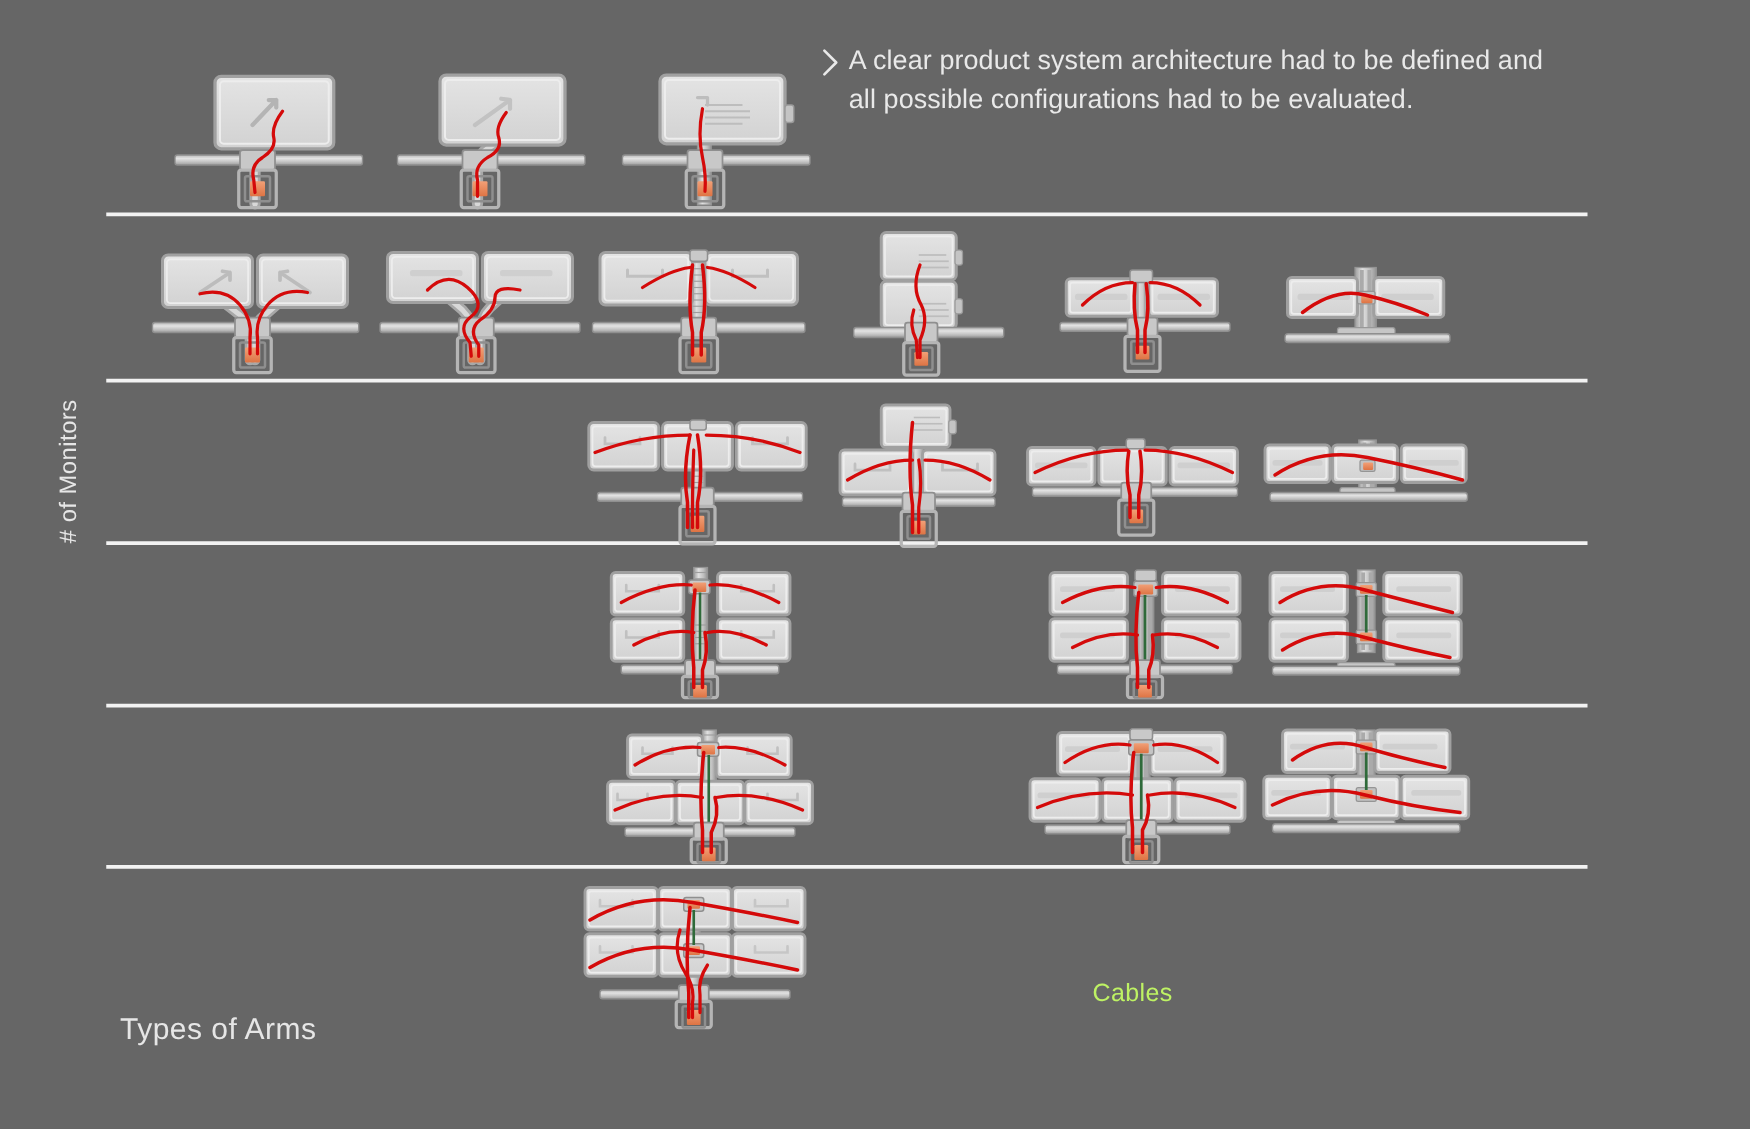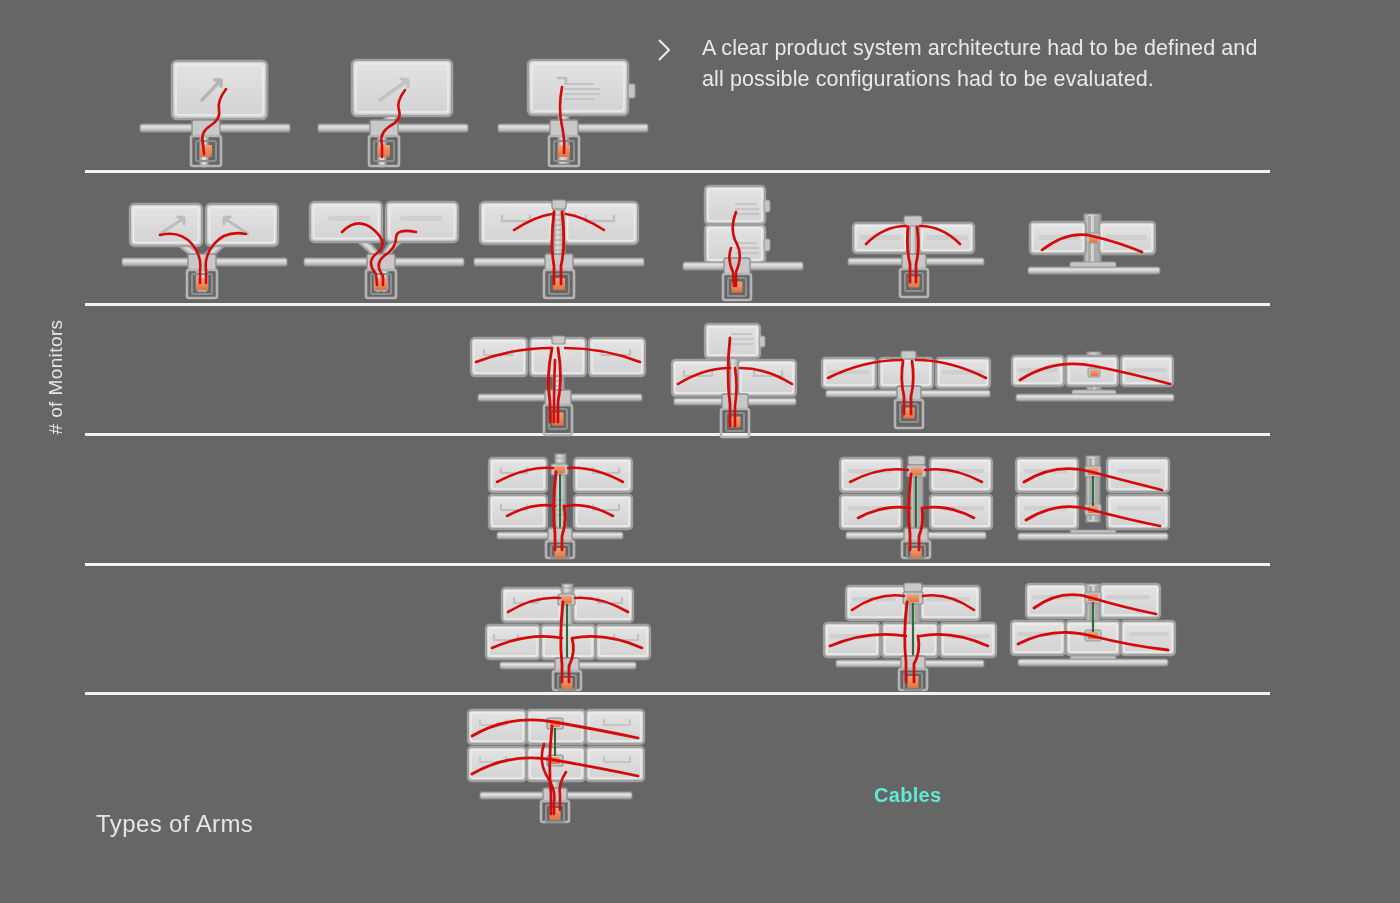--- a/index.html
+++ b/index.html
@@ -9,21 +9,21 @@
     background:#666666;
     font-family:"Liberation Sans", sans-serif;
     position:relative;
     -webkit-font-smoothing:antialiased;
   }
   .stage{position:absolute;inset:0;}
 
   
   #header-callout{
     position:absolute;left:658px;top:33px;width:730px;
-    display:flex;align-items:flex-start;gap:31px;
+    display:flex;align-items:flex-start;gap:8px;
   }
   #header-callout .chev{
     flex:0 0 auto;margin-top:6px;
     width:13px;height:22px;
   }
   #header-callout .chev svg{display:block;}
   #header-callout .htext{
     color:#e9e9e9;font-size:21.5px;line-height:31px;
     font-weight:300;letter-spacing:.1px;white-space:pre-line;
   }
@@ -34,21 +34,21 @@
     text-align:center;
     transform:rotate(-90deg);transform-origin:50% 50%;
     color:#e6e6e6;font-size:19px;font-weight:300;letter-spacing:.4px;
   }
   #x-axis-label{
     position:absolute;left:96px;top:810px;
     color:#e6e6e6;font-size:24px;font-weight:300;letter-spacing:.4px;
   }
   #cables-label{
     position:absolute;left:874px;top:784px;
-    color:#5eead4;font-size:20px;font-weight:700;letter-spacing:.3px;
+    color:#bef264;font-size:20px;font-weight:400;letter-spacing:.3px;
   }
 
   
   .divider{
     position:absolute;left:85px;width:1185px;height:3px;
     background:#f2f2f2;
   }
 
   
   .cell{position:absolute;}

